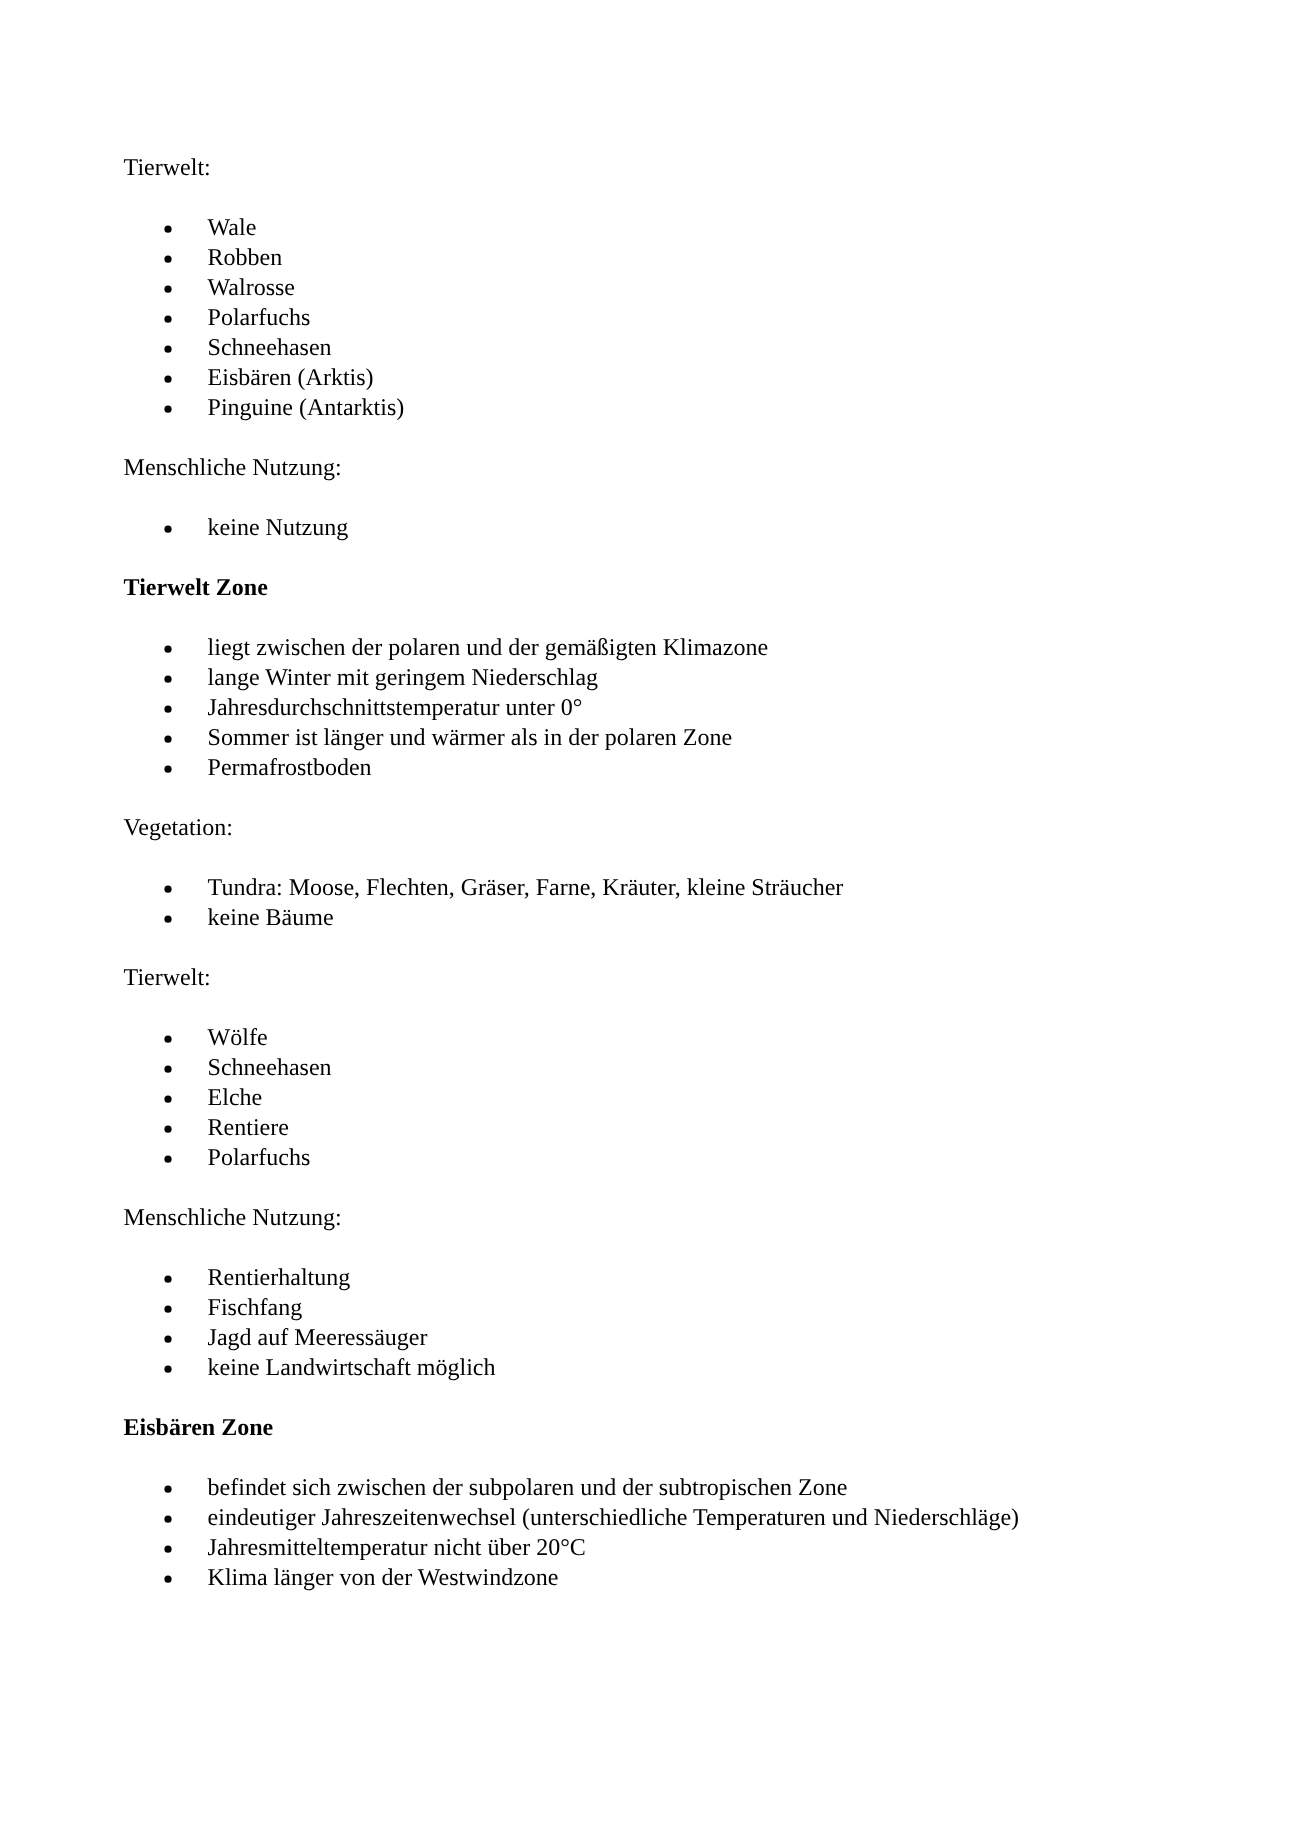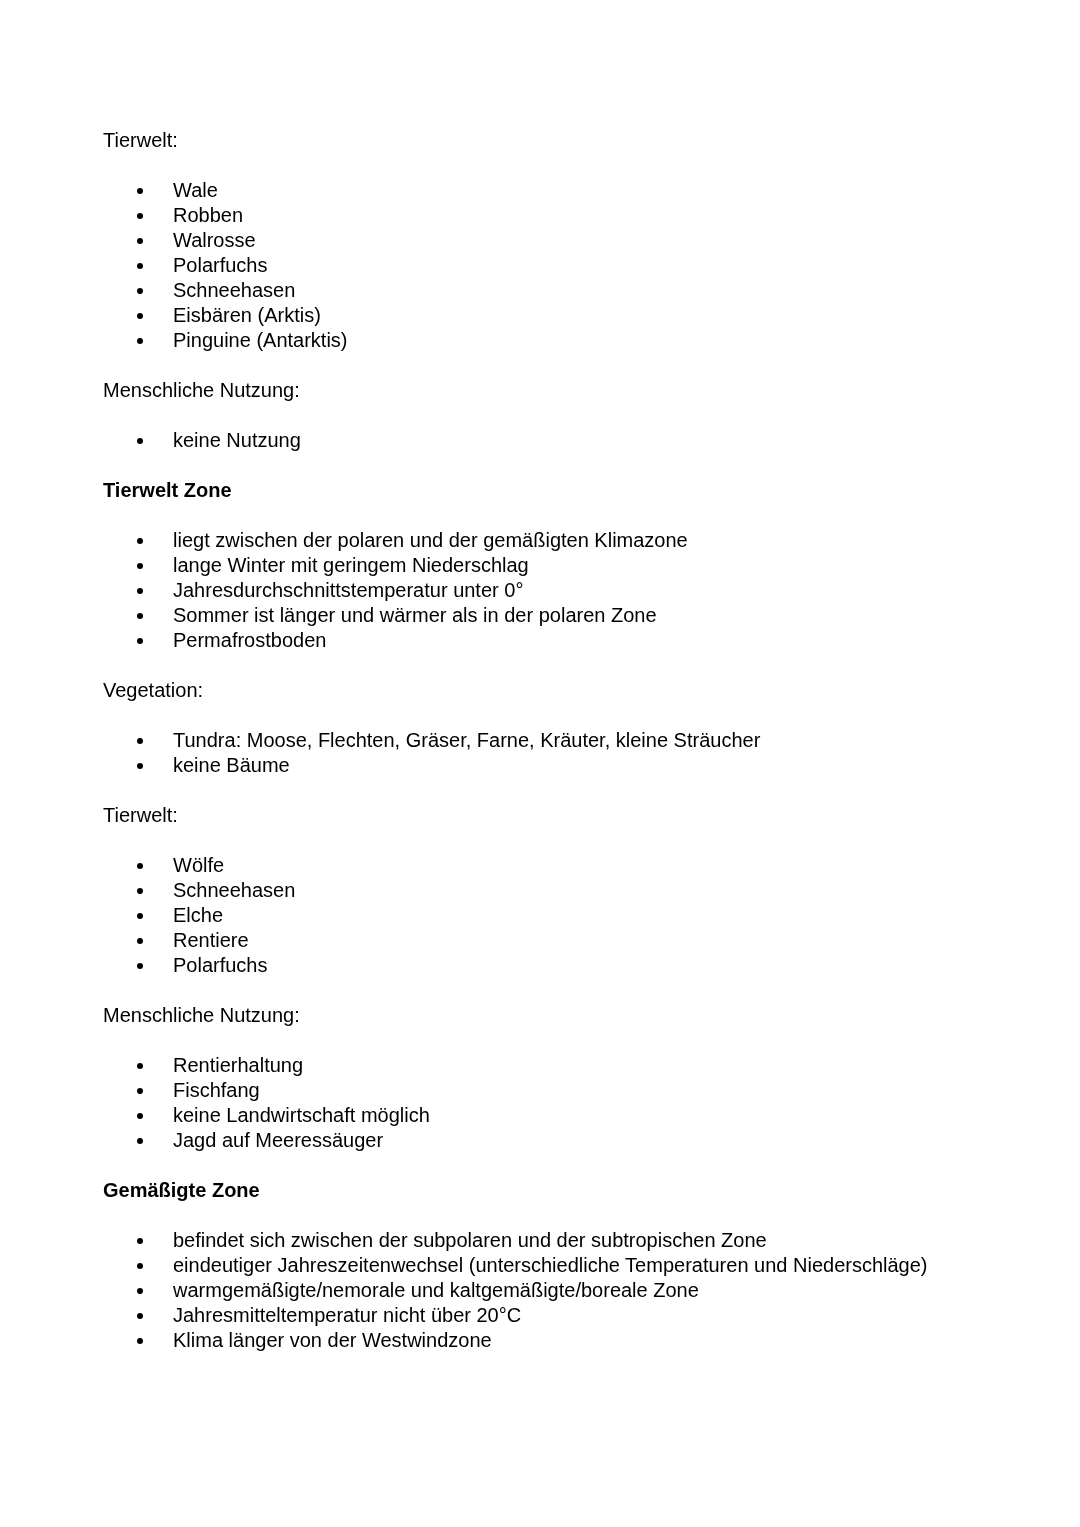--- a/index.html
+++ b/index.html
@@ -10,20 +10,21 @@
     font-family: "Liberation Sans", sans-serif;
     font-size: 20px;
     color: #000000;
     overflow: hidden;
   }
   .page {
     width: 1080px;
     height: 1527px;
     background: #ffffff;
     padding: 128px 103px 0 103px;
+    font-family: Liberation Serif, serif;
   }
   .doc-label,
   .doc-heading {
     line-height: 25px;
     margin: 0 0 25px 0;
   }
   .doc-heading { font-weight: bold; }
   ul.doc-list {
     list-style: none;
     margin: 0 0 25px 0;
@@ -82,25 +83,24 @@
         <li class="doc-li">Wölfe</li>
         <li class="doc-li">Schneehasen</li>
         <li class="doc-li">Elche</li>
         <li class="doc-li">Rentiere</li>
         <li class="doc-li">Polarfuchs</li>
       </ul>
       <p class="doc-label">Menschliche Nutzung:</p>
       <ul class="doc-list">
         <li class="doc-li">Rentierhaltung</li>
         <li class="doc-li">Fischfang</li>
+        <li class="doc-li">Jagd auf Meeressäuger</li>
         <li class="doc-li">keine Landwirtschaft möglich</li>
-        <li class="doc-li">Jagd auf Meeressäuger</li>
       </ul>
-      <p class="doc-heading">Gemäßigte Zone</p>
+      <p class="doc-heading">Eisbären Zone</p>
       <ul class="doc-list">
         <li class="doc-li">befindet sich zwischen der subpolaren und der subtropischen Zone</li>
         <li class="doc-li">eindeutiger Jahreszeitenwechsel (unterschiedliche Temperaturen und Niederschläge)</li>
-        <li class="doc-li">warmgemäßigte/nemorale und kaltgemäßigte/boreale Zone</li>
         <li class="doc-li">Jahresmitteltemperatur nicht über 20°C</li>
         <li class="doc-li">Klima länger von der Westwindzone</li>
       </ul>
     </div>
 </div>
 
 </body></html>

